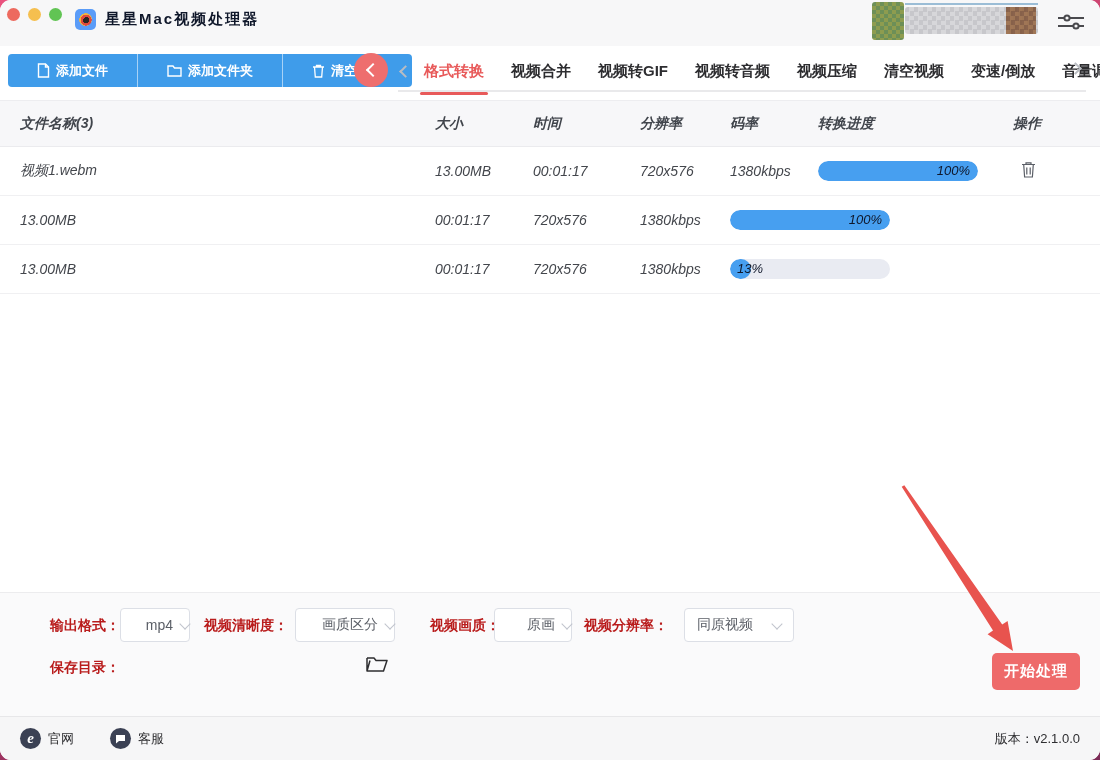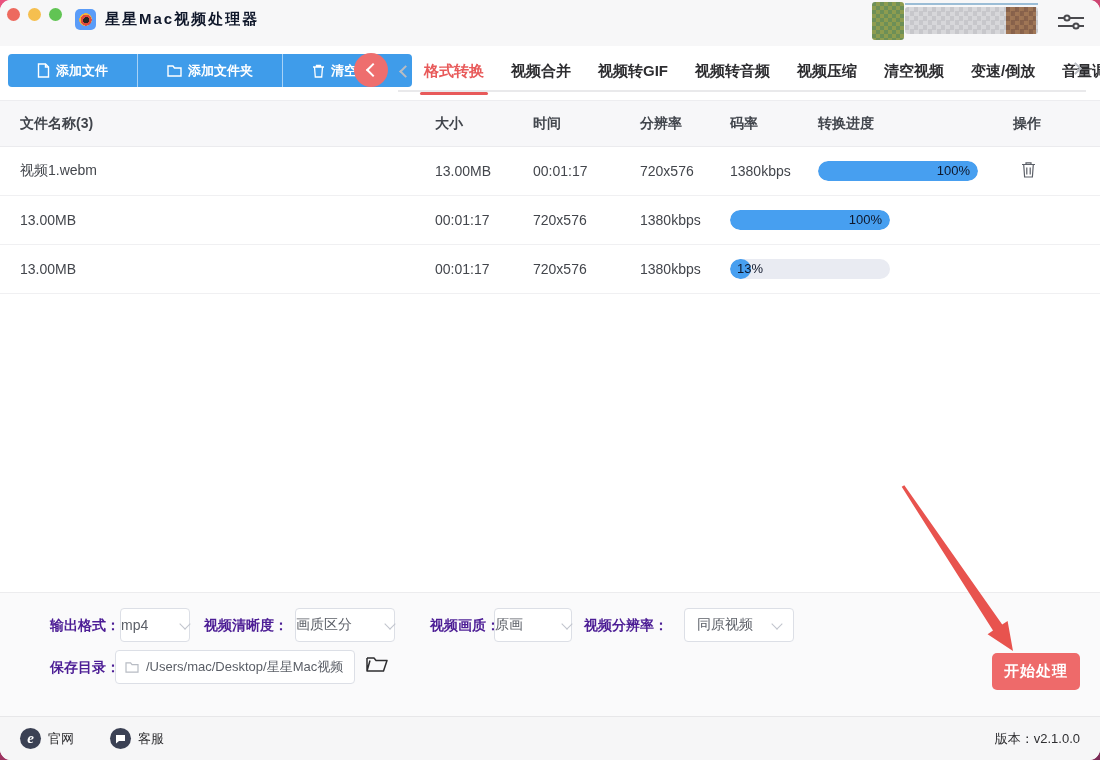--- a/index.html
+++ b/index.html
@@ -49,39 +49,39 @@
     display:flex;align-items:center;}
   .tab-scroll{width:18px;display:flex;align-items:center;justify-content:center;cursor:pointer;}
   .tabs{display:flex;gap:27px;margin-left:14px;}
   .tab{font-size:15px;font-weight:700;color:#2d2d30;cursor:pointer;position:relative;
     padding-bottom:12px;top:6px;white-space:nowrap;}
   .tab.active{color:#e85a5a;}
   .tab.active::after{content:"";position:absolute;left:-4px;right:-4px;bottom:-2px;height:3px;
     background:#e85a5a;border-radius:2px;}
   .tab-scroll.rightside{position:absolute;right:0;top:12px;}
   
-  .table{position:absolute;top:100px;left:0;right:0;}
+  .table{position:absolute;top:100px;left:0;right:0;font-style:italic;}
   .trow{display:grid;grid-template-columns:415px 98px 107px 90px 88px 195px 1fr;
     align-items:center;padding:0 20px;}
   .thead{height:45px;background:#f7f7f9;border-top:1px solid #ededf0;border-bottom:1px solid #ebebee;}
   .thead .hcell{font-size:14px;font-weight:700;color:#41454c;}
   .tbody .trow{height:48px;border-bottom:1px solid #f0f0f2;}
   .cell{font-size:14px;color:#43464c;}
   .progress-wrap{position:relative;width:160px;height:20px;border-radius:10px;background:#e9ebf2;overflow:hidden;}
   .progress-fill{position:absolute;left:0;top:0;bottom:0;border-radius:10px;background:#479ff0;}
   .pct{position:absolute;top:0;line-height:20px;font-size:13px;color:#0f172a;}
   .pct.right{right:8px;}
   .pct.left{left:7px;}
   .trash-btn{background:none;border:none;cursor:pointer;padding:2px;margin-left:6px;}
   
   .settings{position:absolute;left:0;right:0;top:592px;height:124px;background:#fafafb;
     border-top:1px solid #ececee;}
-  .slabel{position:absolute;font-size:14px;font-weight:600;color:#4c1d95;line-height:34px;}
+  .slabel{position:absolute;font-size:14px;font-weight:600;color:#b91c1c;line-height:34px;}
   .select{position:absolute;height:34px;background:#fff;border:1px solid #dcdfe6;border-radius:4px;
-    box-sizing:border-box;display:flex;align-items:center;justify-content:space-between;gap:8px;
+    box-sizing:border-box;display:flex;align-items:center;justify-content:flex-end;gap:8px;
     font-size:14px;color:#5a5e66;cursor:pointer;}
   .caret{width:7px;height:7px;border-left:1.6px solid #c0c4cc;border-bottom:1.6px solid #c0c4cc;
     transform:rotate(-45deg);margin-top:-3px;}
   .dir-input{position:absolute;left:115px;top:57px;width:240px;height:34px;background:#fff;
     border:1px solid #dcdfe6;border-radius:4px;box-sizing:border-box;display:flex;align-items:center;
     gap:7px;padding:0 9px;overflow:hidden;}
   .dir-input .path{font-size:13px;color:#5a5e66;white-space:nowrap;overflow:hidden;}
   .browse{position:absolute;left:366px;top:62px;background:none;border:none;cursor:pointer;padding:0;}
   .start-btn{position:absolute;right:20px;top:60px;width:88px;height:37px;background:#ee6a6a;
     border:none;border-radius:5px;color:#fff;font-size:15px;font-weight:700;cursor:pointer;
@@ -258,26 +258,20 @@
       <span>原画</span>
         <span class="caret"></span>
     </div>
     <div class="slabel" style="left:584px;top:15px;">视频分辨率：</div>
     <div class="select" style="left:684px;top:15px;width:110px;justify-content:space-between;padding:0 12px;box-sizing:border-box;">
       <span>同原视频</span>
         <span class="caret"></span>
     </div>
 
     <div class="slabel" style="left:50px;top:57px;">保存目录：</div>
-    <div class="dir-input">
-      <svg width="14" height="12" viewBox="0 0 15 13">
-          <path d="M1 2h5l1.5 2H14v8H1z" fill="none" stroke="#b8bcc4" stroke-width="1.3"></path>
-        </svg>
-      <span class="path">/Users/mac/Desktop/星星Mac视频</span>
-    </div>
     <button class="browse">
       <svg width="22" height="18" viewBox="0 0 22 18">
           <path d="M1 3h7l2 2.5h9M1 3v13h16.5L21 5.5H10M1 16l3-10.5" fill="none" stroke="#2e2e31" stroke-width="1.5" stroke-linejoin="round"></path>
         </svg>
     </button>
     <button class="start-btn">开始处理</button>
   </div>
 
   <div class="footer">
     <div class="flink">

